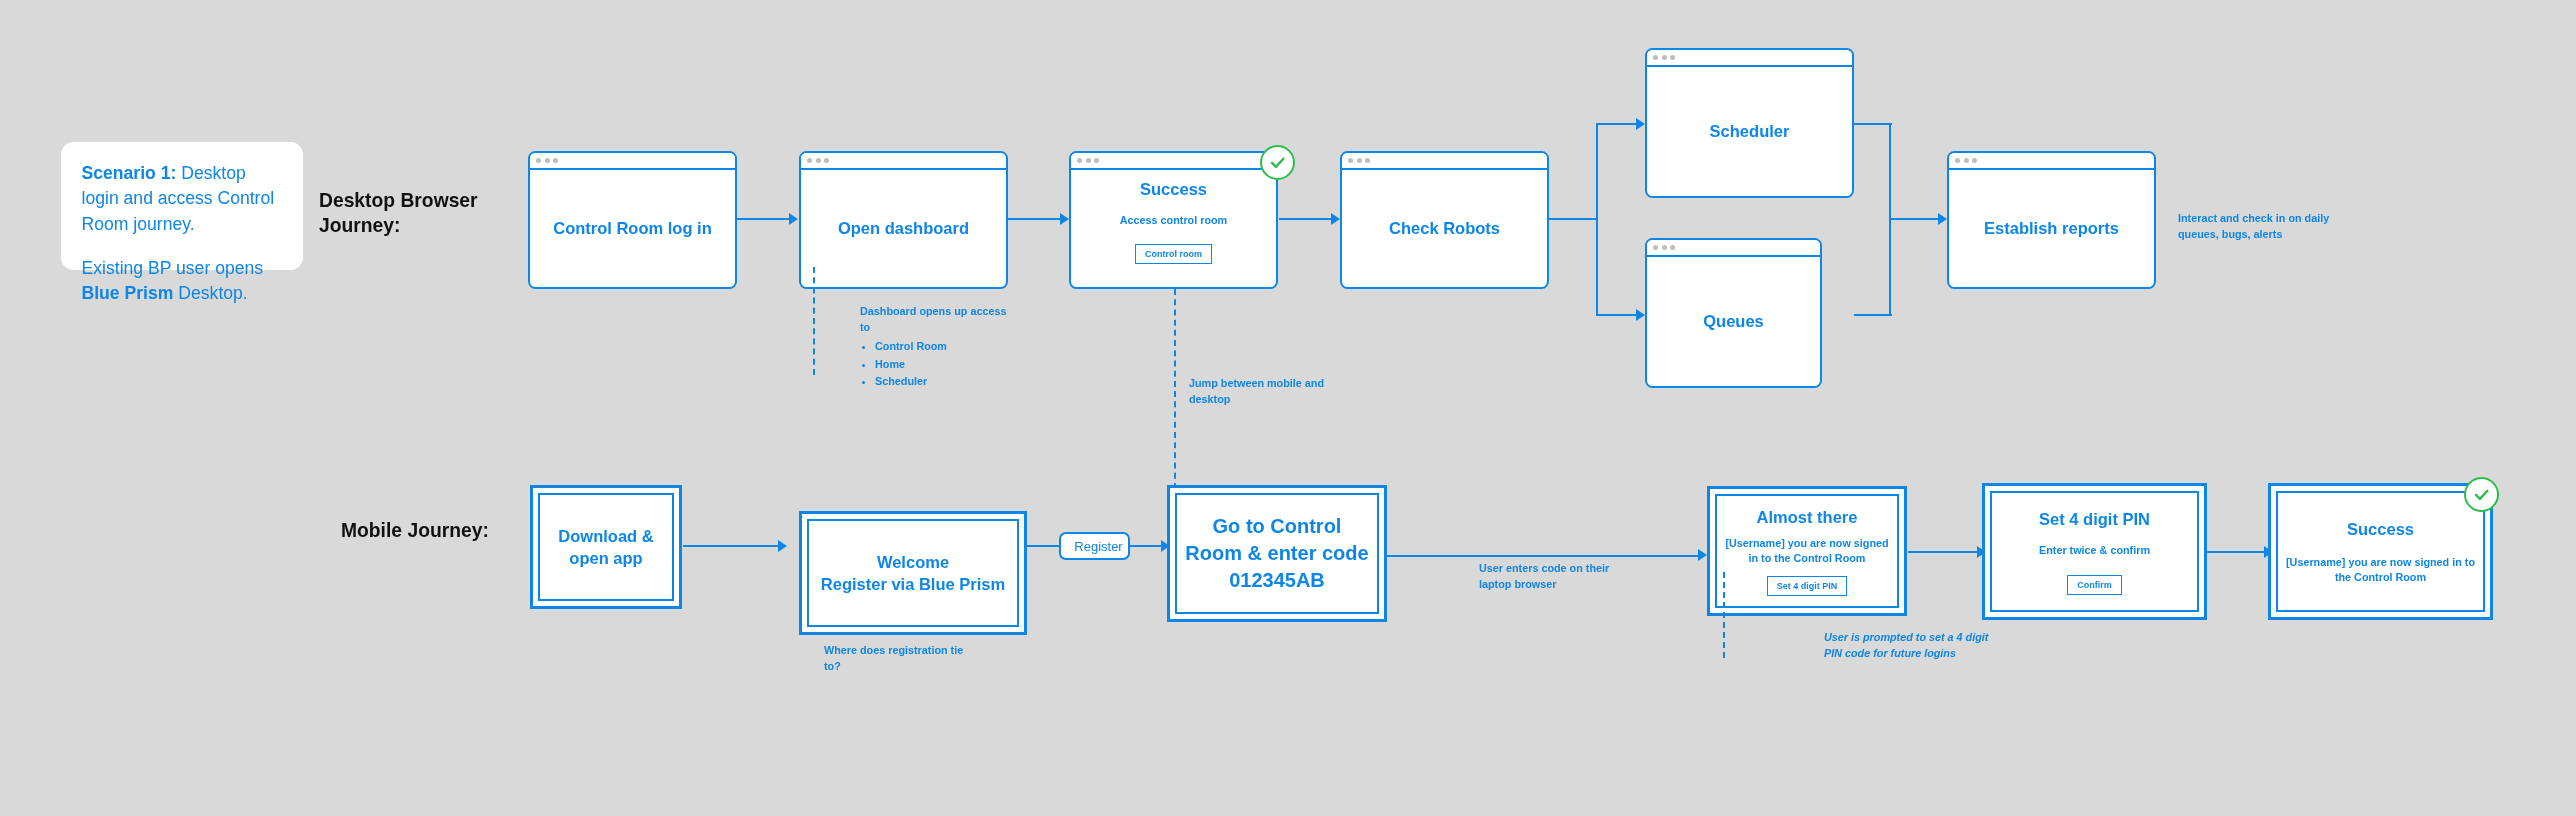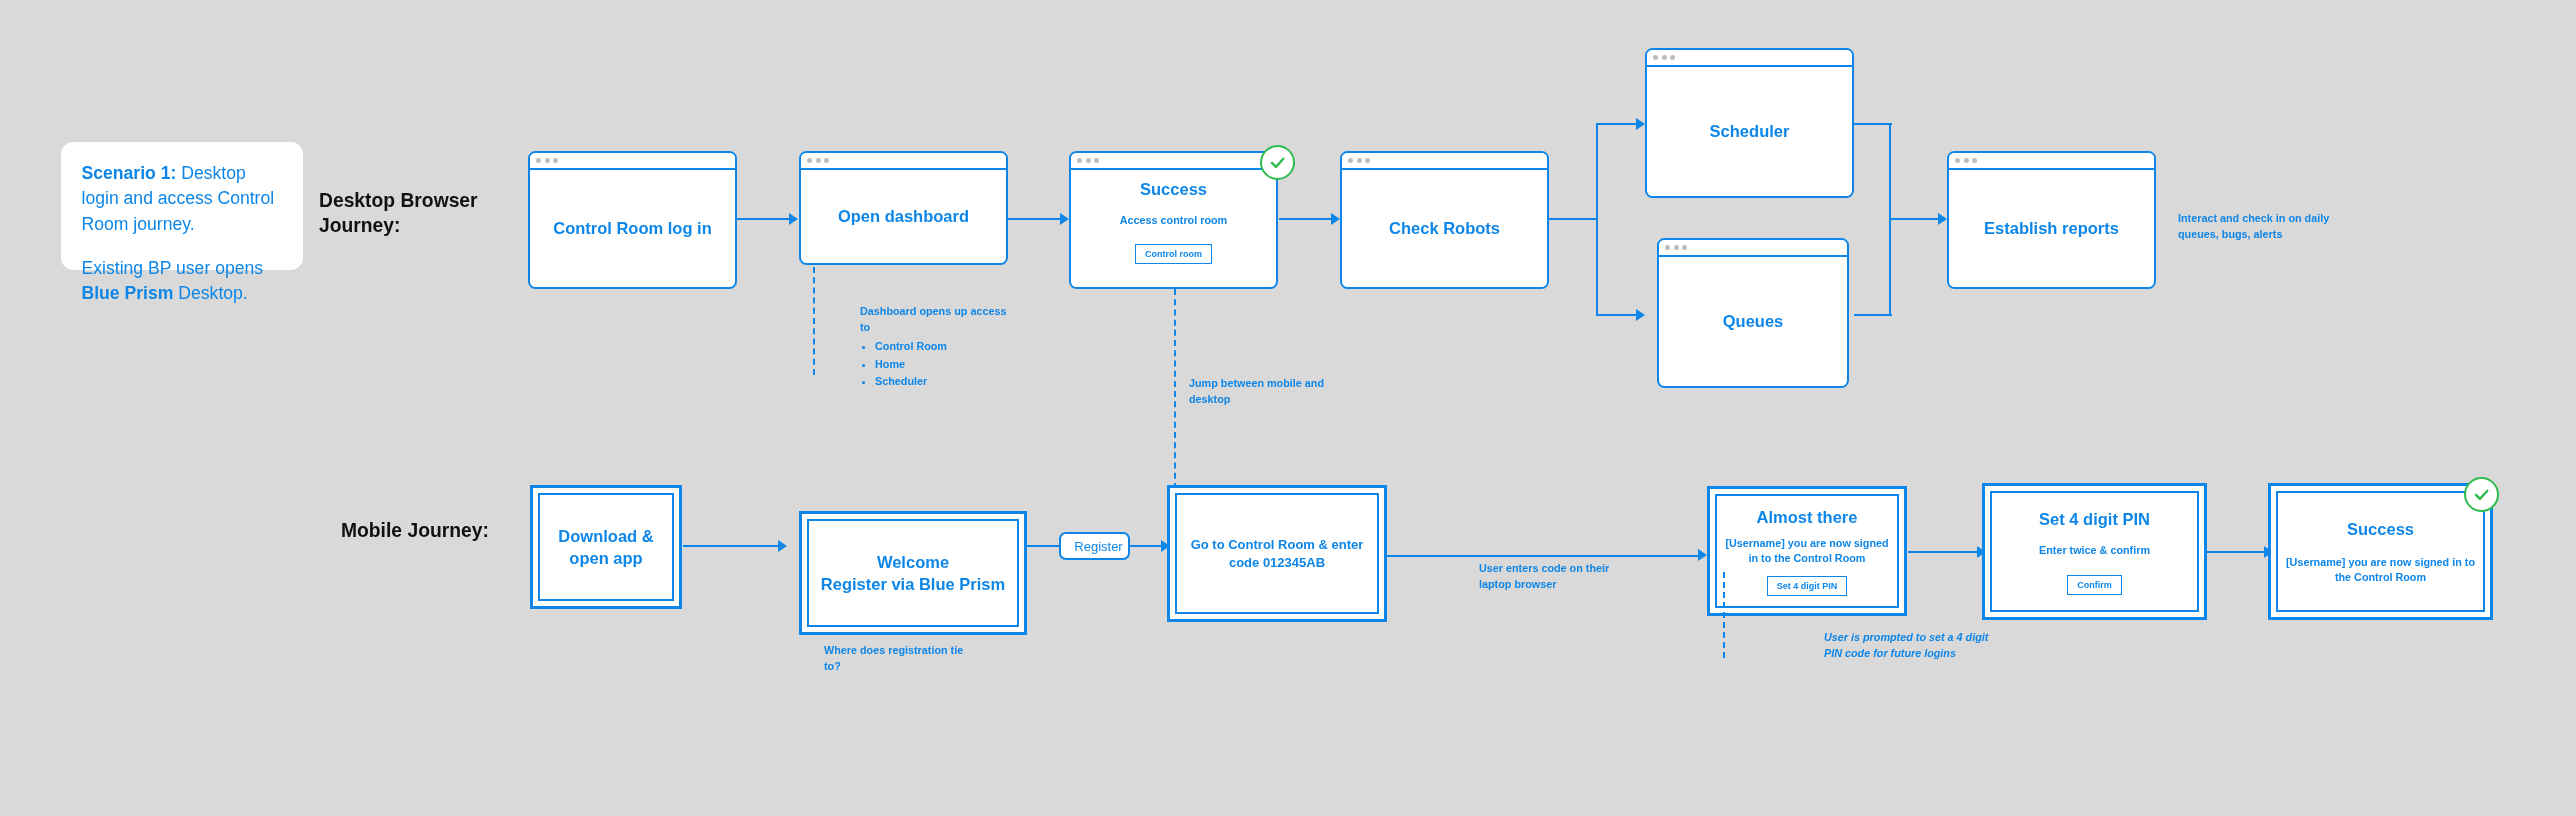--- a/index.html
+++ b/index.html
@@ -96,21 +96,21 @@
   }
 
   
   .card-title {
     color: #0d86e8;
     font-weight: 700;
     font-size: 16.5px;
     line-height: 1.36;
     text-align: center;
   }
-  .card-title.lg { font-size: 13px; }
+  .card-title.lg { font-size: 20px; }
   .card-sub {
     color: #0d86e8;
     font-weight: 700;
     font-size: 10.8px;
     line-height: 1.4;
     text-align: center;
   }
   .card-btn {
     border: 1.7px solid #0d86e8;
     color: #0d86e8;
@@ -203,21 +203,21 @@
       <span class="dot"></span>
     </div>
     <div class="browser-body">
       <div class="card-title">Control Room log in</div>
     </div>
   </div>
 
   <div class="abs hline" style="left:737px; top:218px; width:52px;"></div>
   <div class="abs arrow-head" style="left:789px; top:213px;"></div>
 
-  <div class="abs browser" style="left:799px; top:151px; width:209px; height:114px;">
+  <div class="abs browser" style="left:799px; top:151px; width:209px; height:138px;">
     <div class="browser-bar">
       <span class="dot"></span>
       <span class="dot"></span>
       <span class="dot"></span>
     </div>
     <div class="browser-body">
       <div class="card-title">Open dashboard</div>
     </div>
   </div>
 
@@ -281,21 +281,21 @@
     <div class="browser-bar">
       <span class="dot"></span>
       <span class="dot"></span>
       <span class="dot"></span>
     </div>
     <div class="browser-body">
       <div class="card-title">Scheduler</div>
     </div>
   </div>
 
-  <div class="abs browser" style="left:1645px; top:238px; width:192px; height:150px;margin-left:12px;">
+  <div class="abs browser" style="left:1645px; top:238px; width:177px; height:150px;">
     <div class="browser-bar">
       <span class="dot"></span>
       <span class="dot"></span>
       <span class="dot"></span>
     </div>
     <div class="browser-body">
       <div class="card-title">Queues</div>
     </div>
   </div>
 

